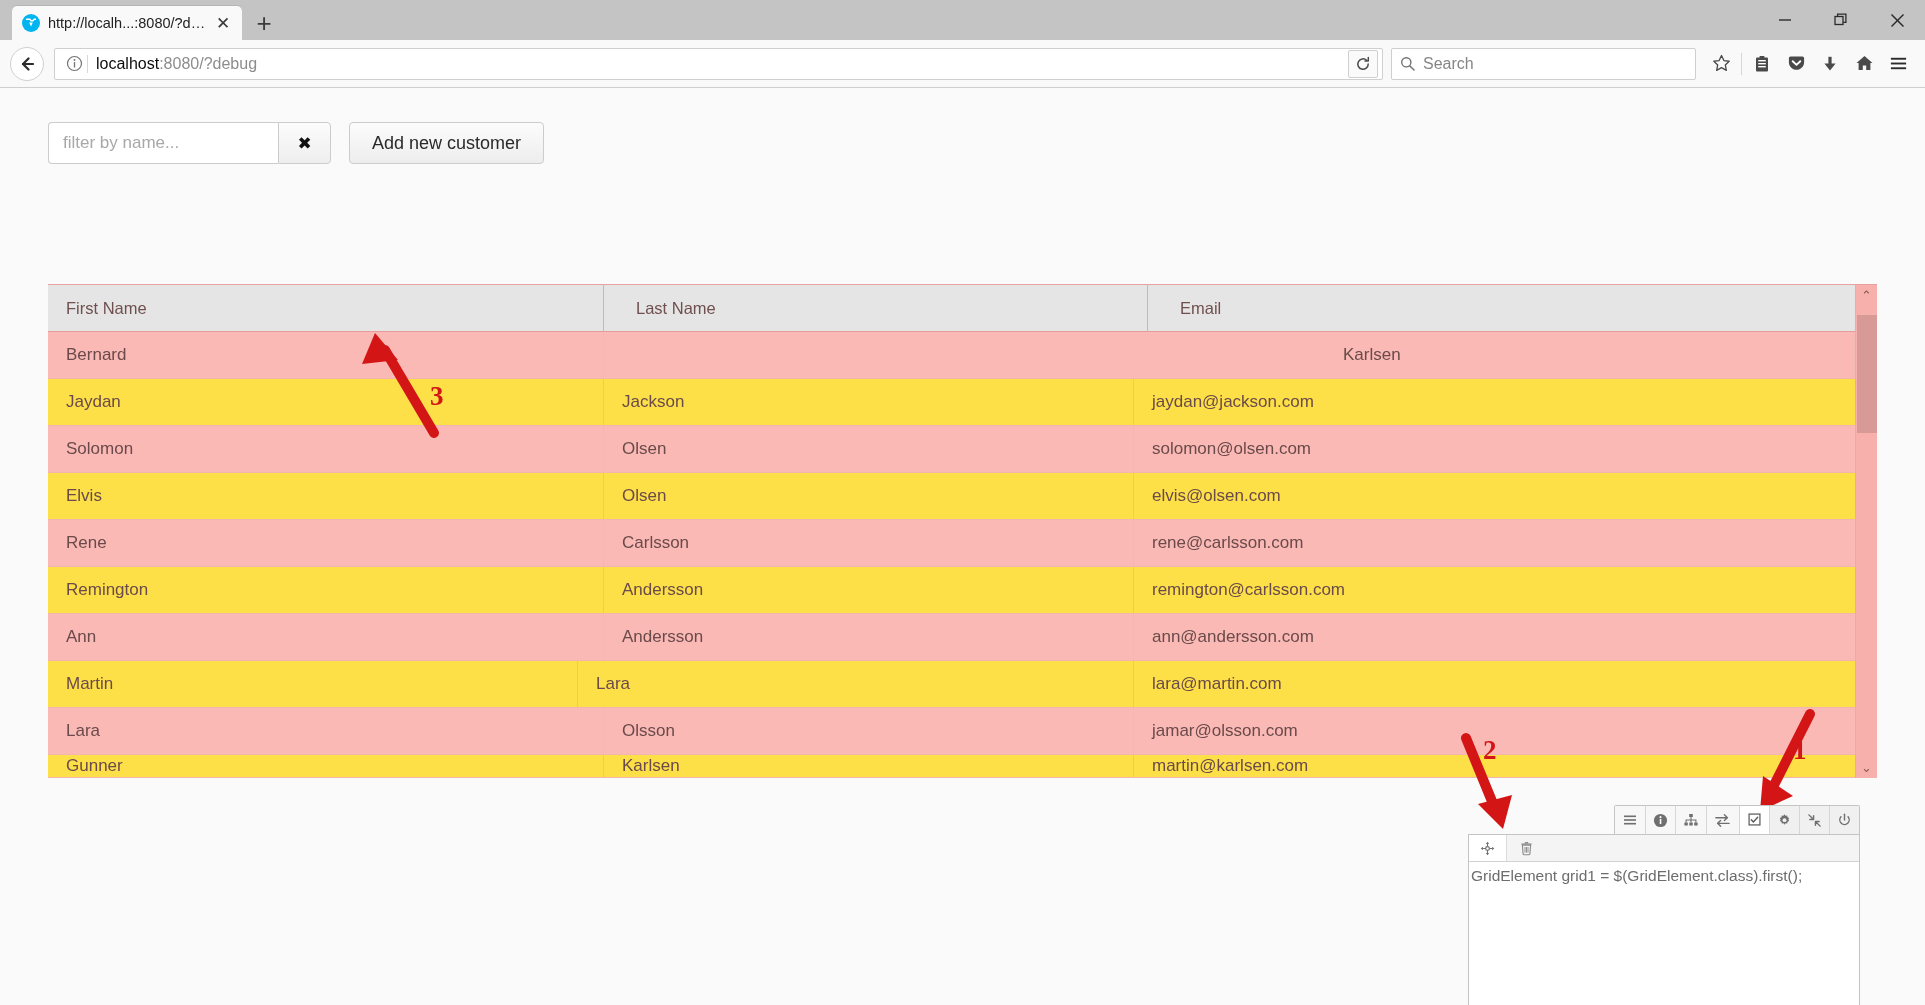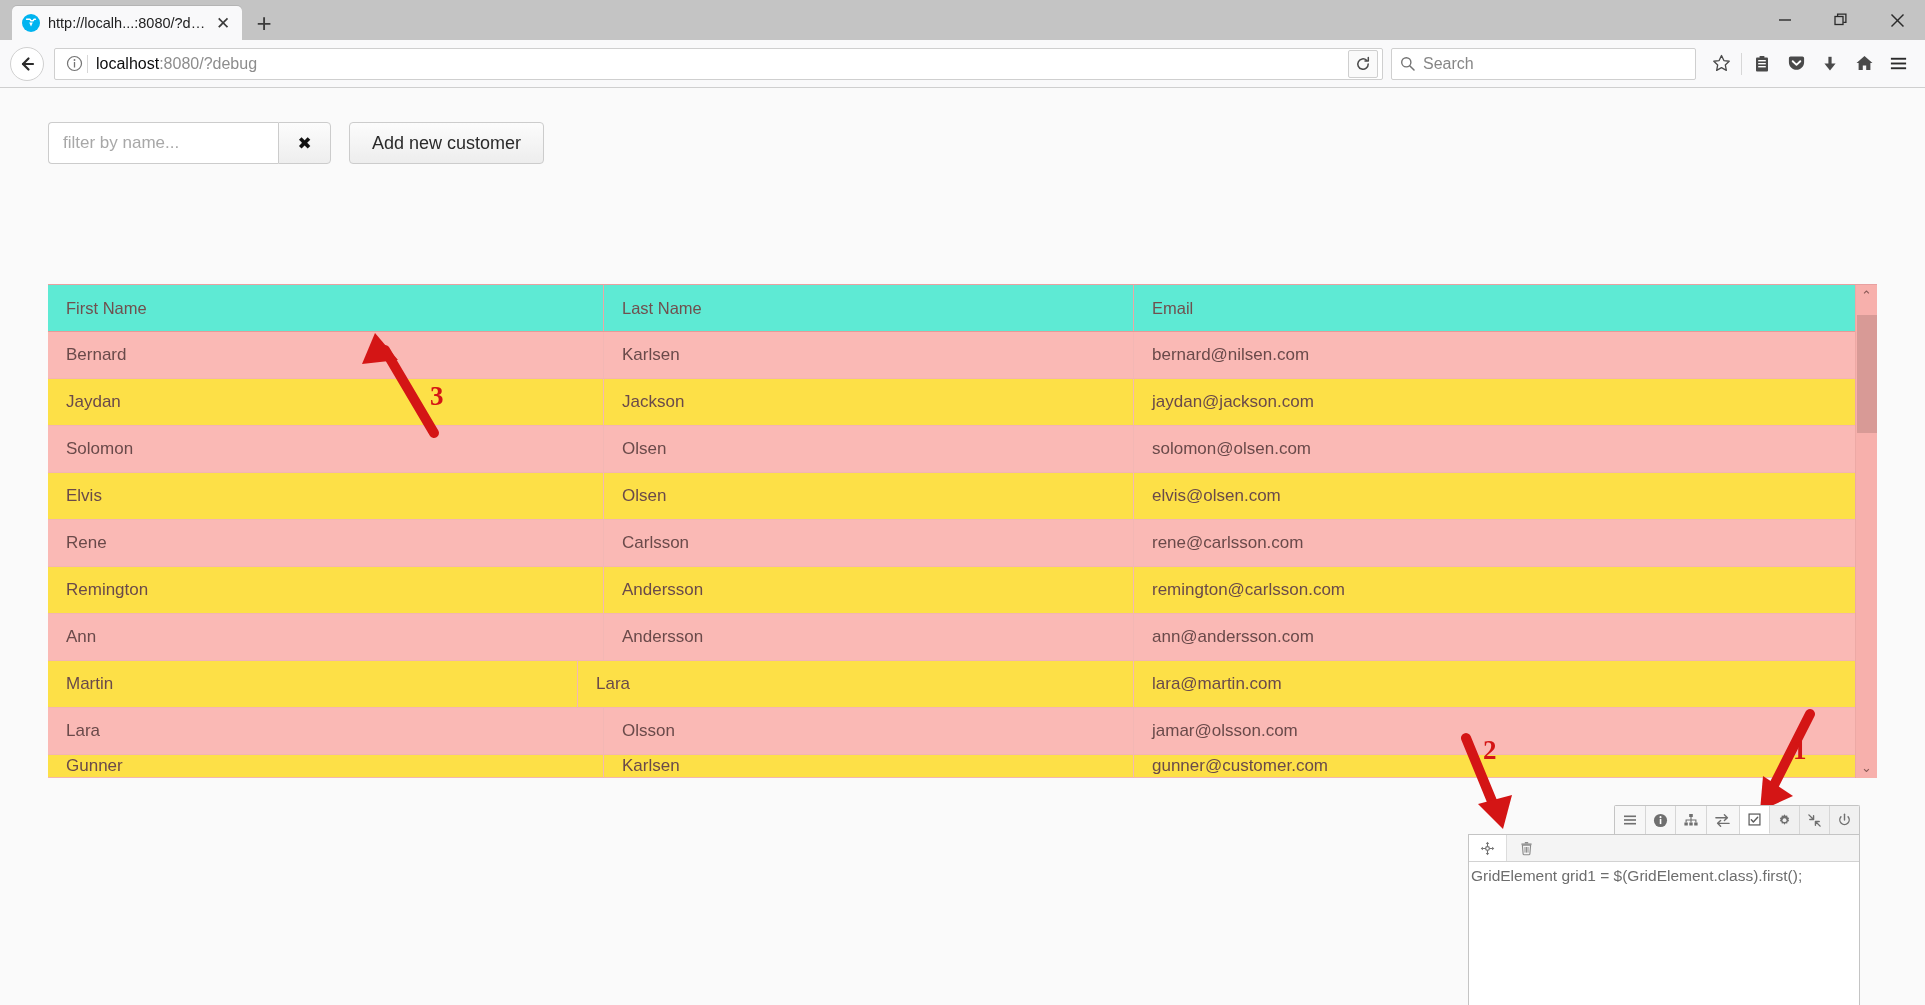--- a/index.html
+++ b/index.html
@@ -117,21 +117,21 @@
 
   
   #grid {
     position: absolute; left: 48px; top: 196px; width: 1829px; height: 494px;
     border-top: 1px solid #e8a0a0; overflow: hidden;
     background: #f8b2ae;
   }
   #grid-inner { display: flex; height: 100%; }
   #grid-table { flex: 1 1 auto; min-width: 0; }
   .grid-row { display: flex; height: 47px; align-items: stretch; }
-  .grid-head { background: #5eead4; border-bottom: 1px solid #e79a97; }
+  .grid-head { background: #e5e5e5; border-bottom: 1px solid #e79a97; gap: 14px; }
   .grid-cell {
     display: flex; align-items: center; padding-left: 18px;
     font-size: 17px; color: #6a4a4a; overflow: hidden;
     white-space: nowrap; border-right: 1px solid #f3b7b4;
   }
   .grid-head .grid-cell { color: #70504f; font-size: 16.5px; border-right-color:#eaa9a6; }
   .c1 { flex: 0 0 556px; }
   .c2 { flex: 0 0 530px; }
   .c3 { flex: 1 1 auto; border-right: none; }
   .body-row { border-bottom: 1px solid #f3b5b2; justify-content: space-between; }
@@ -332,21 +332,20 @@
 
           <div class="grid-row grid-head">
             <div class="grid-cell c1">First Name</div>
             <div class="grid-cell c2">Last Name</div>
             <div class="grid-cell c3">Email</div>
           </div>
 
           <div class="grid-row body-row row-a">
             <div class="grid-cell c1">Bernard</div>
             <div class="grid-cell c2">Karlsen</div>
-            <div class="grid-cell c3">bernard@nilsen.com</div>
           </div>
           <div class="grid-row body-row row-b">
             <div class="grid-cell c1">Jaydan</div>
             <div class="grid-cell c2">Jackson</div>
             <div class="grid-cell c3">jaydan@jackson.com</div>
           </div>
           <div class="grid-row body-row row-a">
             <div class="grid-cell c1">Solomon</div>
             <div class="grid-cell c2">Olsen</div>
             <div class="grid-cell c3">solomon@olsen.com</div>
@@ -377,21 +376,21 @@
             <div class="grid-cell c3">lara@martin.com</div>
           </div>
           <div class="grid-row body-row row-a">
             <div class="grid-cell c1">Lara</div>
             <div class="grid-cell c2">Olsson</div>
             <div class="grid-cell c3">jamar@olsson.com</div>
           </div>
           <div class="grid-row body-row row-b row-clip">
             <div class="grid-cell c1">Gunner</div>
             <div class="grid-cell c2">Karlsen</div>
-            <div class="grid-cell c3">gunner@customer.com</div>
+            <div class="grid-cell c3">martin@karlsen.com</div>
           </div>
 
         </div>
 
         <div id="grid-scroll">
           <span class="sb-arrow">⌃</span>
           <div id="sb-thumb"></div>
           <span class="sb-arrow">⌄</span>
         </div>
       </div>

